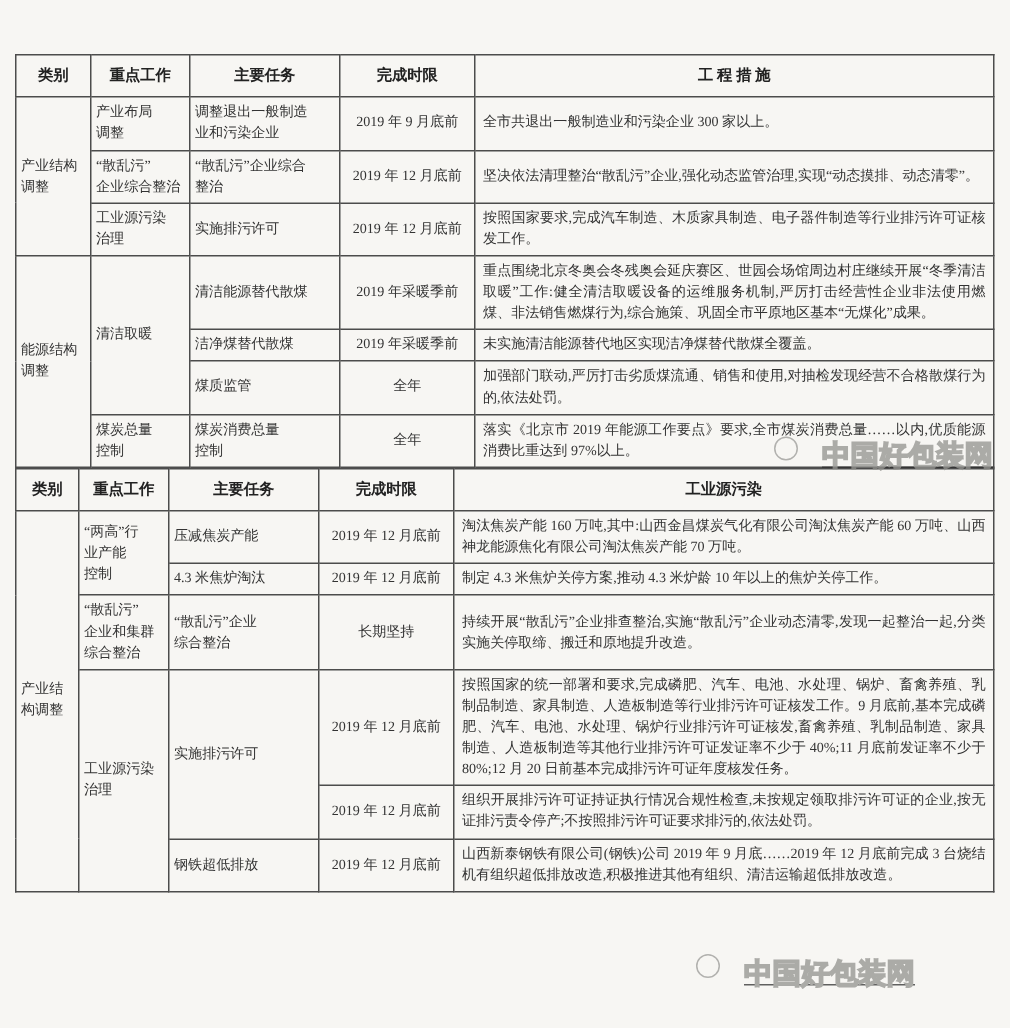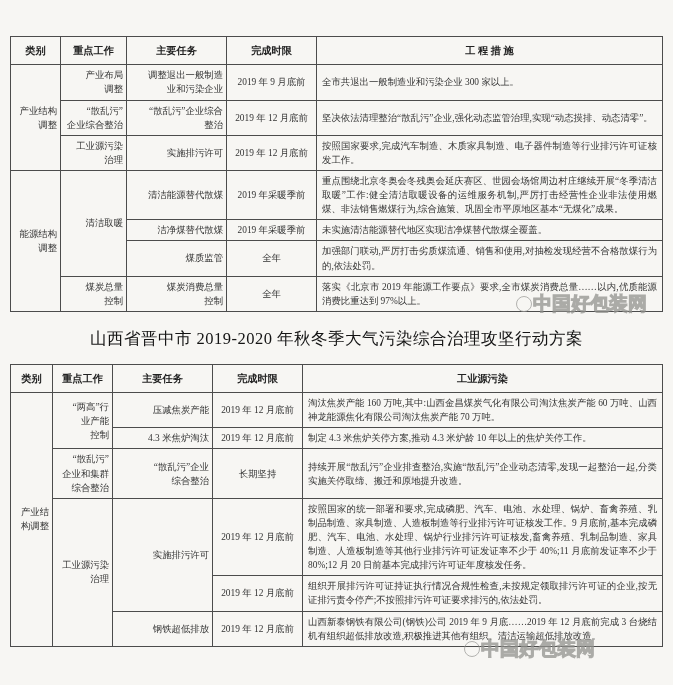--- a/index.html
+++ b/index.html
@@ -22,27 +22,27 @@
   }
   table.second{margin-top:0;}
   th,td{
     border:1px solid #4c4c4c;
     font-size:9.4px;line-height:1.5;
     padding:3px 3px;vertical-align:middle;
     color:#333;
     overflow:hidden;
   }
   th{font-weight:700;text-align:center;font-size:10.2px;padding:6px 2px;color:#222;}
-  td.c{text-align:right;white-space:pre-line;}
+  td.c{text-align:left;white-space:pre-line;}
   td.dl{text-align:center;white-space:nowrap;padding:3px 0;margin-left:32px;}
   td.m{text-align:justify;padding:3px 5px;margin-left:37px;}
   
   .wm{
-    position:absolute;display:flex;align-items:center;gap:1px;
-    pointer-events:none;opacity:0.75;
+    position:absolute;display:flex;align-items:flex-start;gap:16px;
+    pointer-events:none;opacity:0.75;text-decoration:underline;
   }
   .wm-circle{
     width:14px;height:14px;border:1.5px solid #9b9b98;border-radius:50%;
     flex:0 0 auto;background:transparent;
   }
   .wm-text{
     font-family:"DejaVu Sans","Liberation Sans",sans-serif;
     font-weight:700;font-size:19px;letter-spacing:0px;white-space:nowrap;
     color:rgba(150,150,146,0.18);
     -webkit-text-stroke:1.1px #92928e;
@@ -119,21 +119,20 @@
         <td class="c">煤炭总量
 控制</td>
         <td class="c">煤炭消费总量
 控制</td>
         <td class="dl">全年</td>
         <td class="m">落实《北京市 2019 年能源工作要点》要求,全市煤炭消费总量……以内,优质能源消费比重达到 97%以上。</td>
       </tr>
     </tbody>
   </table>
 
-  <h1 class="doc-title regular">山西省晋中市 2019-2020 年秋冬季大气污染综合治理攻坚行动方案</h1>
 
   <table class="second">
     <colgroup>
       <col style="width:42px">
         <col style="width:60px">
         <col style="width:100px">
         <col style="width:90px">
         <col>
     </colgroup>
     <thead>

